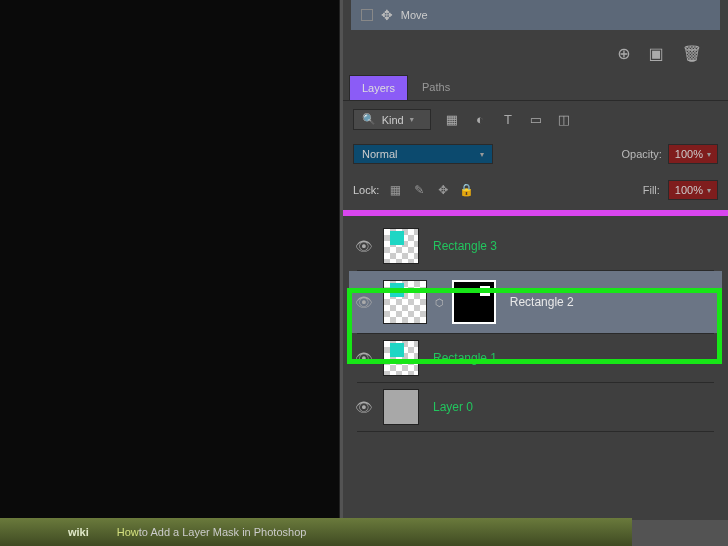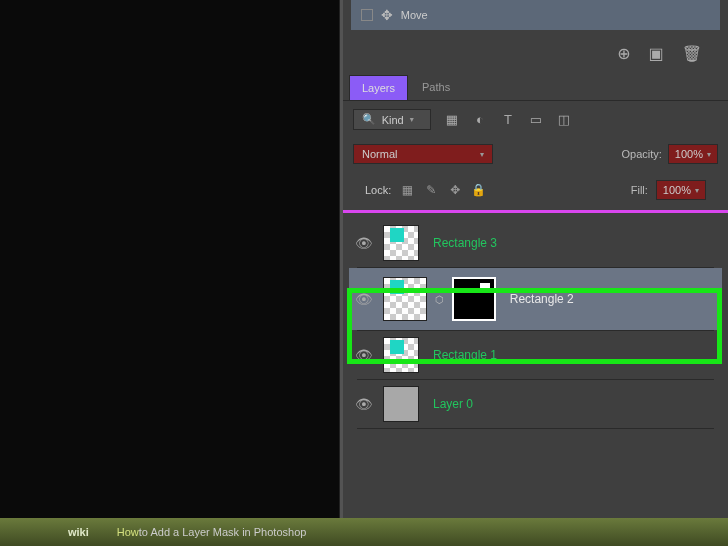--- a/index.html
+++ b/index.html
@@ -12,41 +12,41 @@
 .panel-icons { display: flex; justify-content: flex-end; gap: 18px; padding: 14px 26px 12px; }
 .panel-icons span { font-size: 16px; color: #aaa; }
 .tabs { display: flex; border-bottom: 1px solid #2a2a2a; padding-left: 6px; gap: 2px; }
 .tab { padding: 6px 12px 6px; color: #999; cursor: pointer; }
 .tab.active { background: #8b5cf6; color: #ddd; border-top: 1px solid #2a2a2a; border-left: 1px solid #2a2a2a; border-right: 1px solid #2a2a2a; }
 .filter-row { display: flex; align-items: center; gap: 6px; padding: 8px 10px 6px; }
 .kind-dd { background: #4a4a4a; border: 1px solid #2a2a2a; padding: 3px 8px; display: flex; align-items: center; gap: 6px; min-width: 78px; }
 .filter-icons { display: flex; gap: 10px; margin-left: 6px; }
 .filter-icons span { width: 18px; height: 18px; display: flex; align-items: center; justify-content: center; color: #aaa; font-size: 13px; }
 .blend-row { display: flex; align-items: center; gap: 6px; padding: 8px 10px; }
-.blend-dd { background: #7f1d1d; border: 1px solid #2a2a2a; padding: 3px 8px; flex: 1; max-width: 140px; display: flex; justify-content: space-between; align-items: center; }
+.blend-dd { background: #0c4a6e; border: 1px solid #2a2a2a; padding: 3px 8px; flex: 1; max-width: 140px; display: flex; justify-content: space-between; align-items: center; }
 .opacity-label { margin-left: auto; color: #bbb; padding-left: 44px; }
 .pct-field { background: #7f1d1d; border: 1px solid #2a2a2a; padding: 3px 6px; display: flex; align-items: center; gap: 4px; }
-.lock-row { display: flex; align-items: center; gap: 8px; padding: 8px 22px 10px; border-bottom: 3px solid #d946ef; }
+.lock-row { display: flex; align-items: center; gap: 8px; padding: 8px 10px 10px; border-bottom: 6px solid #d946ef; }
 .lock-icons { display: flex; gap: 8px; }
 .lock-icons span { color: #999; font-size: 12px; width: 16px; text-align: center; }
 .fill-label { margin-left: auto; color: #bbb; }
 .layers-list { padding: 6px 6px; }
 .layer { display: flex; align-items: center; gap: 8px; padding: 6px 4px; min-height: 46px; }
 .layer.selected { background: #6b7585; }
 .eye { width: 22px; text-align: center; font-size: 14px; color: #aaa; }
 .thumb { width: 36px; height: 36px; background: #ddd; border: 1px solid #222; position: relative; }
 .thumb.checker { background: repeating-conic-gradient(#ccc 0 25%, #fff 0 50%) 0 0/12px 12px; }
 .thumb .teal { position: absolute; top: 2px; left: 6px; width: 14px; height: 14px; background: #1fd6c4; }
 .thumb.mask { background: #000; }
 .thumb.mask::after { content: ""; position: absolute; top: 4px; right: 4px; width: 10px; height: 10px; background: #fff; }
 .thumb.gray { background: #a8a8a8; }
 .link-icon { font-size: 10px; color: #bbb; }
 .layer-name { margin-left: 6px; color: #22c55e; font-size: 12px; }
 .highlight-box { border: 5px solid #17e617; position: absolute; pointer-events: none; }
-.caption-bar { position: absolute; left: 0; bottom: 0; width: 728px; height: 28px; background: linear-gradient(#6a7a3c, #3f4a22); display: flex; align-items: center; padding-left: 68px; font-size: 13px; color: #fff; }
+.caption-bar { position: absolute; left: 0; bottom: 0; width: 632px; height: 28px; background: linear-gradient(#6a7a3c, #3f4a22); display: flex; align-items: center; padding-left: 68px; font-size: 13px; color: #fff; }
 .caption-bar .wiki { font-weight: bold; color: #dfe8c8; }
 .caption-bar .how { color: #d4e07f; margin-left: 28px; }
 .caret { font-size: 8px; color: #999; }
 .sep { height: 1px; background: #2a2a2a; margin: 0 8px; }
 </style>
 </head>
 <body>
 
 <div class="canvas-area"></div>
 

